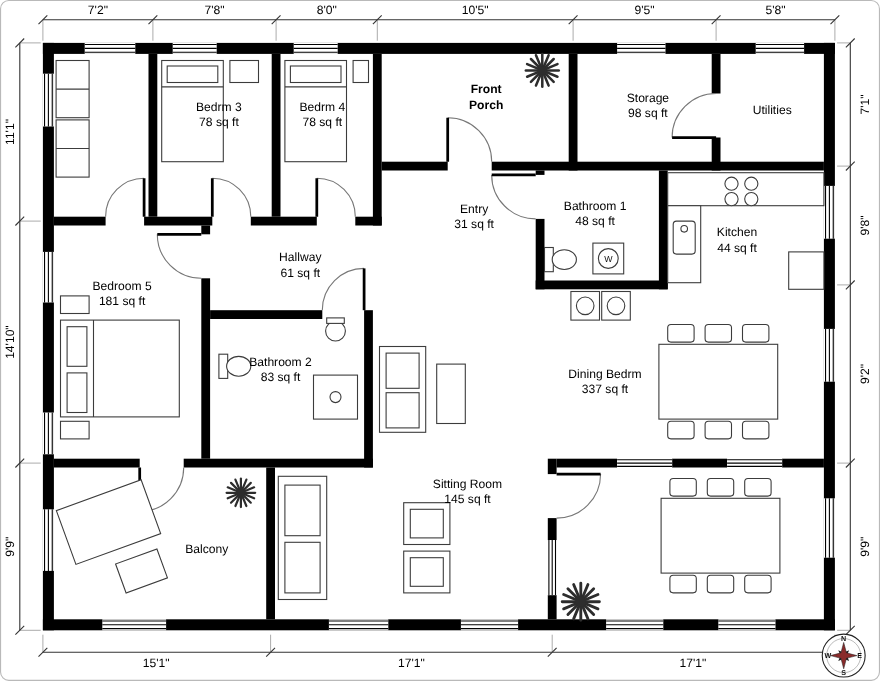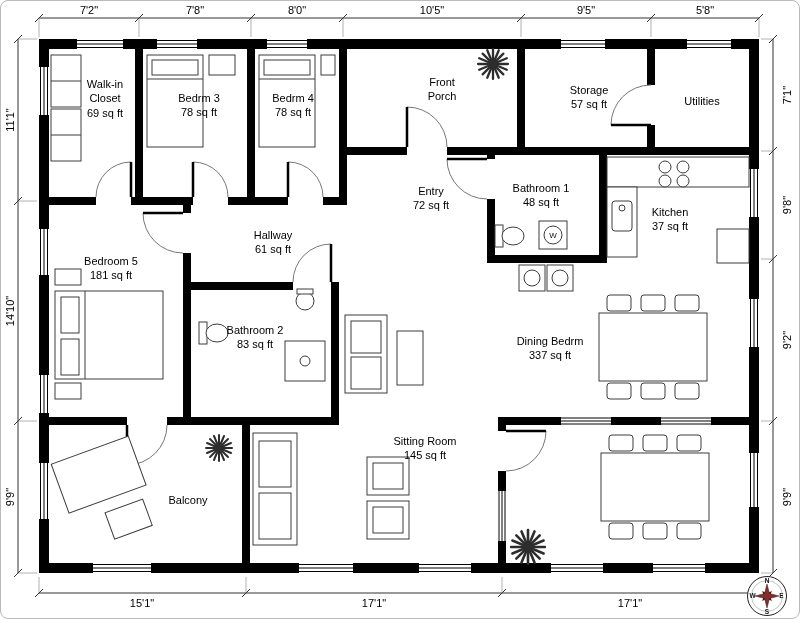--- a/index.html
+++ b/index.html
@@ -3,21 +3,21 @@
 <meta charset="utf-8">
 <style>
   html,body{margin:0;padding:0;background:#fff;font-family:"Liberation Sans",sans-serif;}
   .plan{position:relative;width:800px;height:619px;background:#fff;border:1px solid #b9b9b9;
         border-radius:8px;box-sizing:border-box;overflow:hidden;}
   .plan svg{position:absolute;left:0;top:0;}
   .room-label{position:absolute;transform:translate(-50%,-50%);text-align:center;
         font-size:11px;line-height:1.3;color:#000;z-index:5;}
   .room-name,.room-area{display:block;white-space:nowrap;}
   .wrap60 .room-name{white-space:normal;max-width:64px;margin:0 auto;}
-  .wrap44 .room-name{white-space:normal;max-width:46px;margin:0 auto;}
+  .wrap44 .room-name{white-space:normal;max-width:46px;margin:0 auto;font-weight:bold;}
   .dim{position:absolute;font-size:11px;color:#000;white-space:nowrap;z-index:5;}
   .dim.h{transform:translate(-50%,-50%);}
   .dim.v{transform:translate(-50%,-50%) rotate(-90deg);}
   text{font-family:"Liberation Sans",sans-serif;}
   .compass-letter{font-size:6.5px;font-weight:bold;fill:#111;}
   .fixture-label{font-size:8px;fill:#111;}
 </style>
 </head>
 <body>
 
@@ -438,53 +438,49 @@
 
 <span class="dim v" style="left:786px;top:94px">7'1"</span>
 <span class="dim v" style="left:786px;top:204px">9'8"</span>
 <span class="dim v" style="left:786px;top:339px">9'2"</span>
 <span class="dim v" style="left:786px;top:496px">9'9"</span>
 
 <span class="dim h" style="left:141px;top:602px">15'1"</span>
 <span class="dim h" style="left:373px;top:602px">17'1"</span>
 <span class="dim h" style="left:629px;top:602px">17'1"</span>
 
-<div class="room-label wrap60" style="left:104px;top:97px">
-  <span class="room-name">Walk-in Closet</span>
-  <span class="room-area">69 sq ft</span>
-</div>
 <div class="room-label" style="left:198px;top:104px">
   <span class="room-name">Bedrm 3</span>
   <span class="room-area">78 sq ft</span>
 </div>
 <div class="room-label" style="left:292px;top:104px">
   <span class="room-name">Bedrm 4</span>
   <span class="room-area">78 sq ft</span>
 </div>
 <div class="room-label wrap44" style="left:441px;top:88px">
   <span class="room-name">Front Porch</span>
 </div>
 <div class="room-label" style="left:588px;top:96px">
   <span class="room-name">Storage</span>
-  <span class="room-area">57 sq ft</span>
+  <span class="room-area">98 sq ft</span>
 </div>
 <div class="room-label" style="left:701px;top:100px">
   <span class="room-name">Utilities</span>
 </div>
 <div class="room-label" style="left:430px;top:197px">
   <span class="room-name">Entry</span>
-  <span class="room-area">72 sq ft</span>
+  <span class="room-area">31 sq ft</span>
 </div>
 <div class="room-label" style="left:540px;top:194px">
   <span class="room-name">Bathroom 1</span>
   <span class="room-area">48 sq ft</span>
 </div>
 <div class="room-label" style="left:669px;top:218px">
   <span class="room-name">Kitchen</span>
-  <span class="room-area">37 sq ft</span>
+  <span class="room-area">44 sq ft</span>
 </div>
 <div class="room-label" style="left:110px;top:267px">
   <span class="room-name">Bedroom 5</span>
   <span class="room-area">181 sq ft</span>
 </div>
 <div class="room-label" style="left:272px;top:241px">
   <span class="room-name">Hallway</span>
   <span class="room-area">61 sq ft</span>
 </div>
 <div class="room-label" style="left:254px;top:336px">

